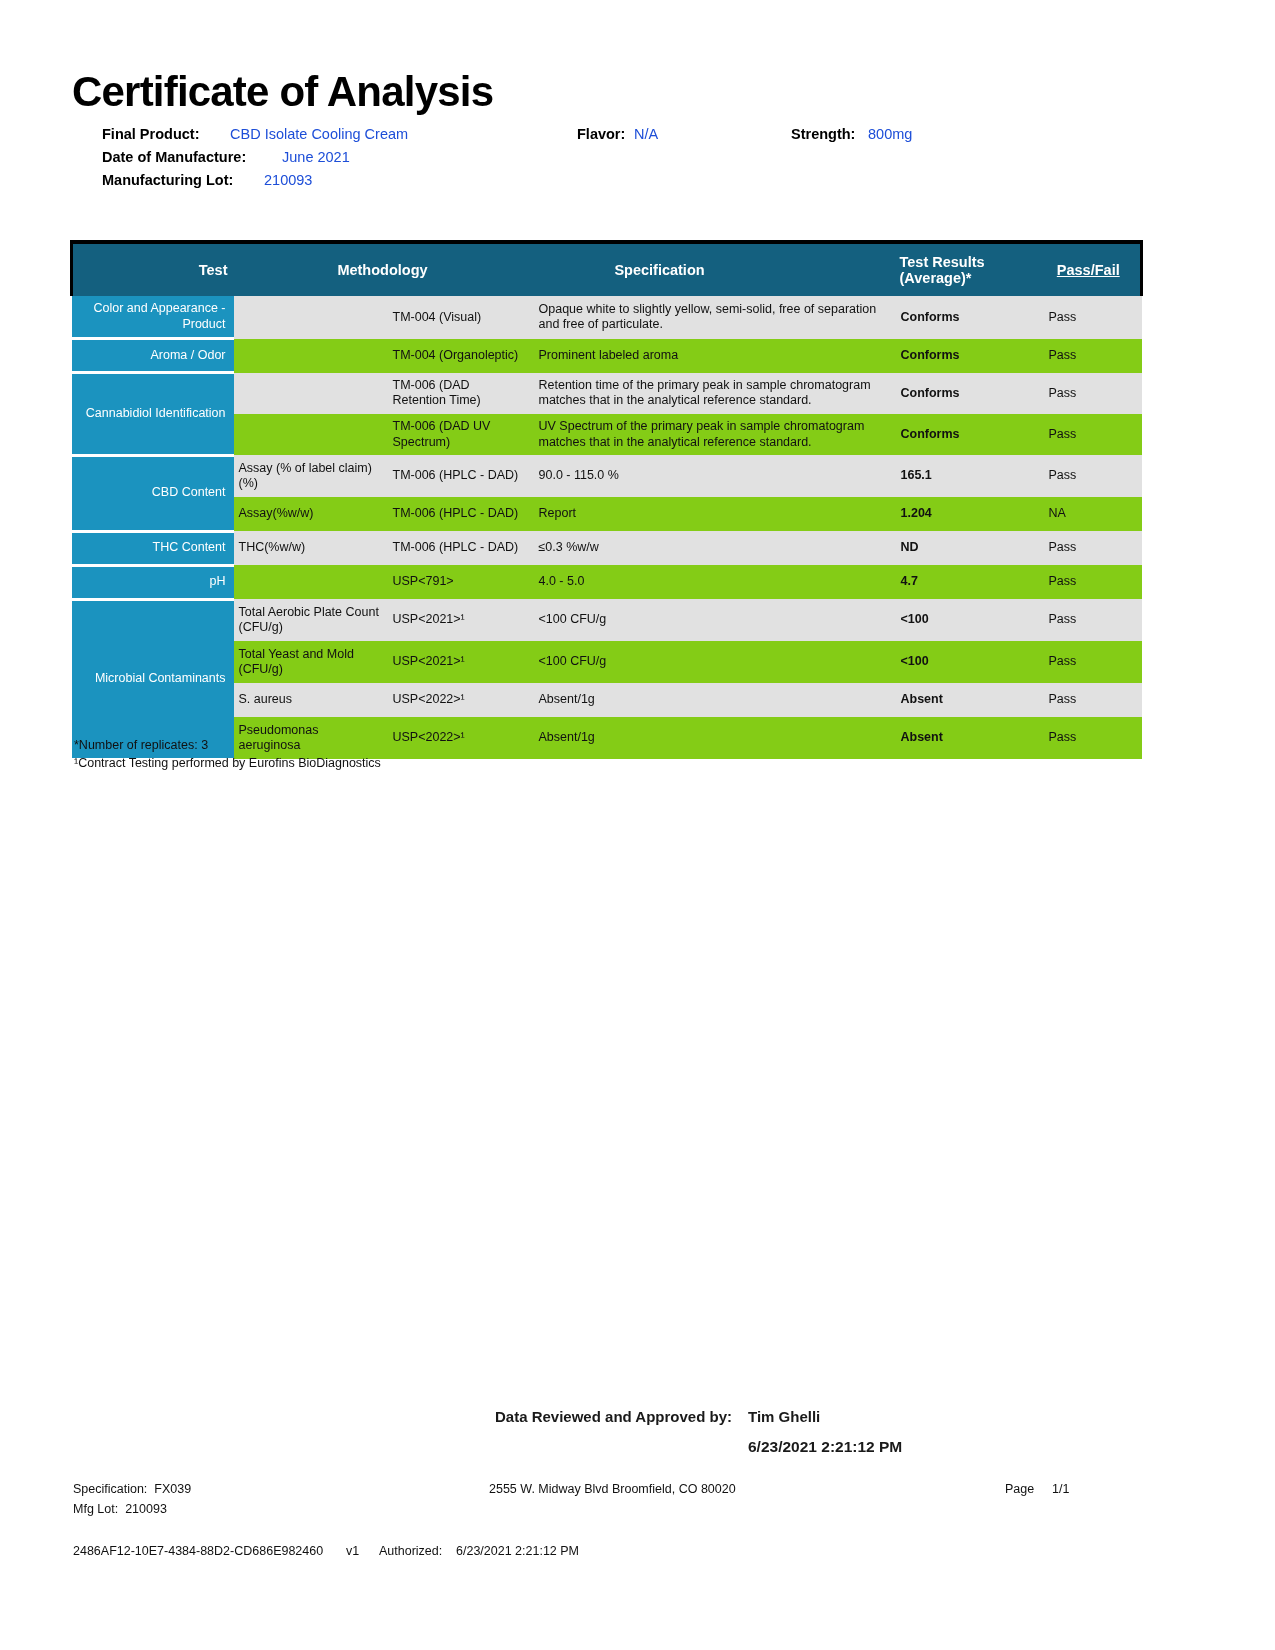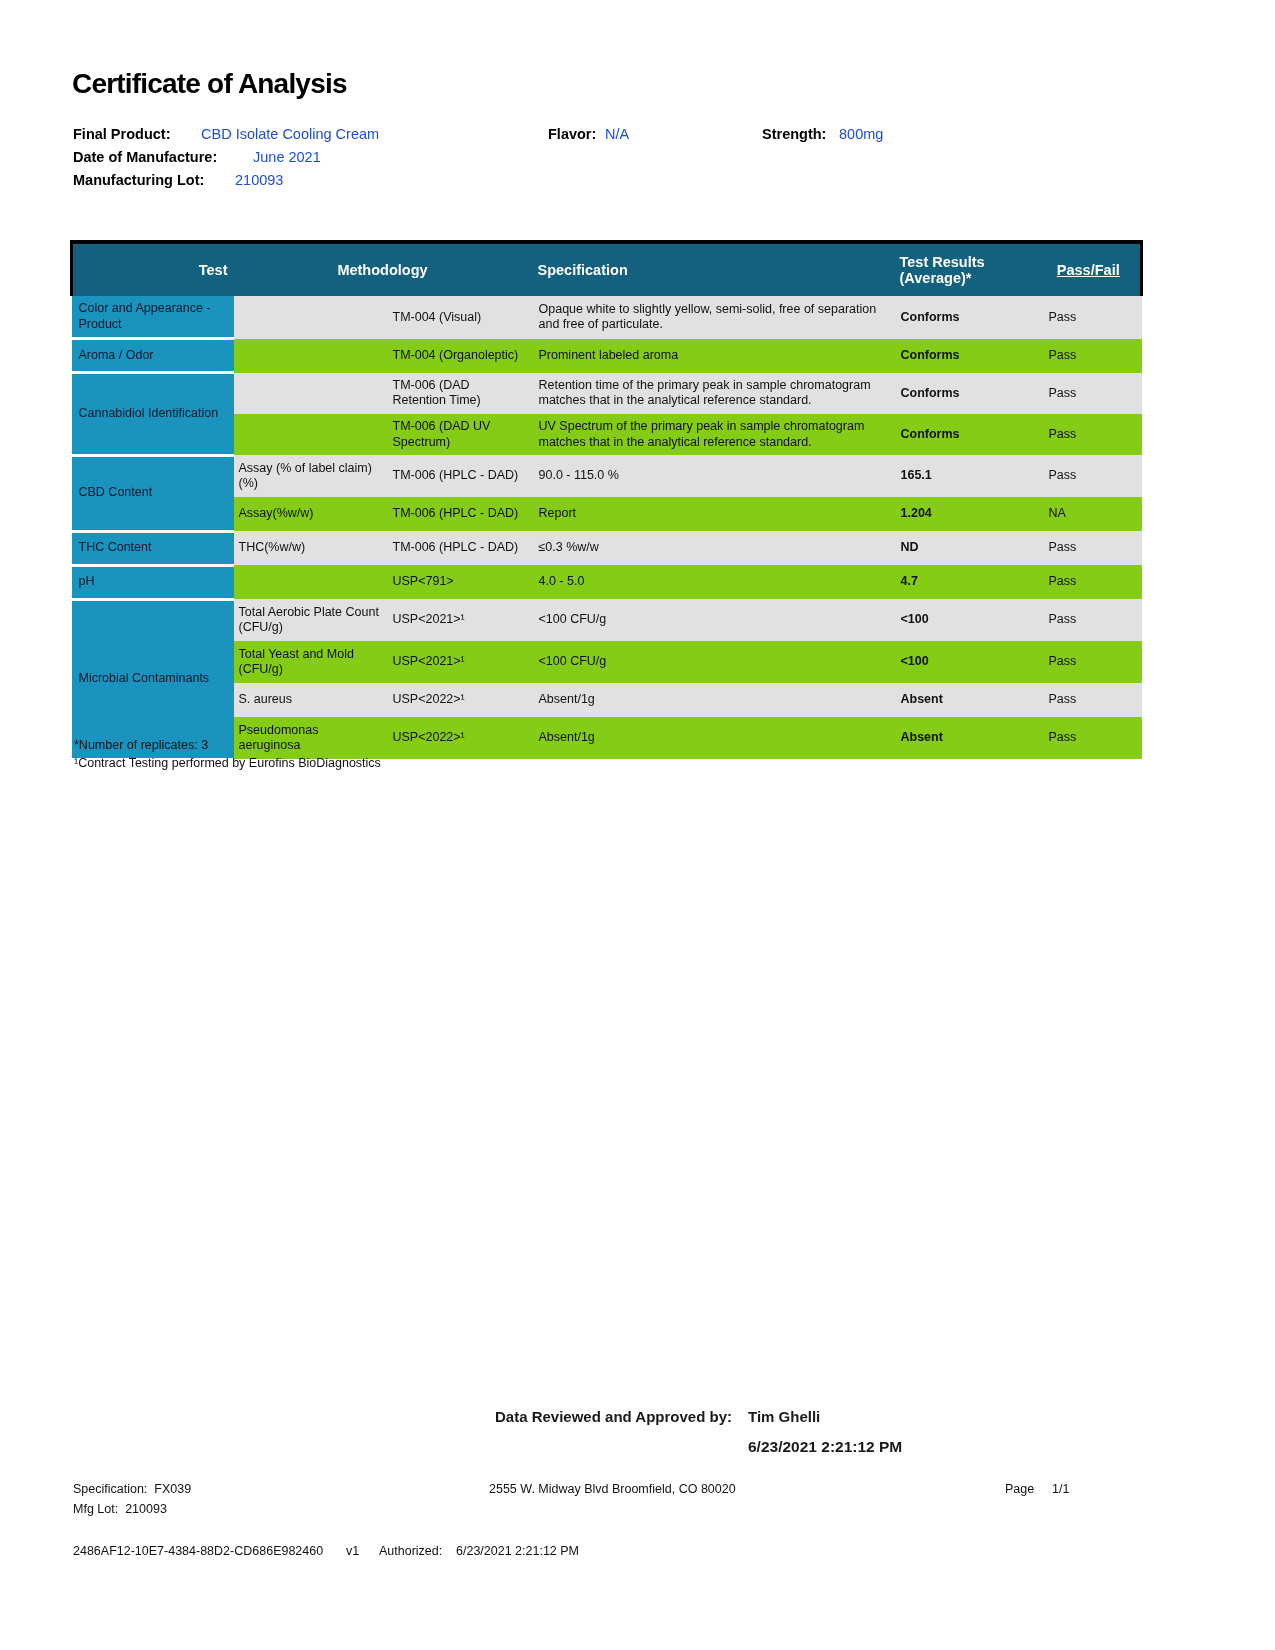--- a/index.html
+++ b/index.html
@@ -9,29 +9,29 @@
     height: 1650px;
     background: #ffffff;
     font-family: "Liberation Sans", sans-serif;
     color: #1a1a1a;
     overflow: hidden;
   }
   .doc-title {
     position: absolute;
     left: 72px;
     top: 68px;
-    font-size: 28px;
+    font-size: 42px;
     font-weight: bold;
     letter-spacing: -0.8px;
     color: #000000;
   }
   
   .info-block { position: absolute; left: 73px; top: 126px; width: 1120px; font-size: 14.5px; }
   .info-line { position: relative; height: 23px; }
-  .info-line span { position: absolute; top: 0; white-space: nowrap; }
+  .info-line span { position: absolute; top: 0; white-space: nowrap; margin-left: 29px; }
   .lbl { font-weight: bold; color: #000; }
   .val { color: #1d4ed8; }
   .p-final-lbl   { left: 0px; }
   .p-final-val   { left: 128px; }
   .p-flavor-lbl  { left: 475px; }
   .p-flavor-val  { left: 532px; }
   .p-strength-lbl{ left: 689px; }
   .p-strength-val{ left: 766px; }
   .p-dom-lbl     { left: 0px; }
   .p-dom-val     { left: 180px; }
@@ -61,41 +61,42 @@
     color: #ffffff;
     font-size: 14.5px;
     font-weight: bold;
     height: 52px;
     vertical-align: middle;
     border-top: 4px solid #000;
     padding: 0 6px;
   }
   .coa-table thead th.h-test { text-align: right; padding-left: 20px; border-left: 3px solid #000; }
   .coa-table thead th.h-meth { text-align: center; }
-  .coa-table thead th.h-spec { text-align: left; padding-right: 110px; }
+  .coa-table thead th.h-spec { text-align: center; padding-right: 110px; }
   .coa-table thead th.h-res  { text-align: left; padding-left: 8px; }
   .coa-table thead th.h-pf   { text-align: center; border-right: 3px solid #000; text-decoration: underline; }
 
   .coa-table tbody td {
     font-size: 12.5px;
     color: #111;
     vertical-align: middle;
     padding: 5px 8px 5px 6px;
     line-height: 1.25;
   }
   .coa-table tbody tr { height: 34px; }
   .coa-table tbody tr.tall { height: 42px; }
   .shade td { background: var(--row-shade, #E1E1E1); }
   .plain td { background: #84cc16; }
   .coa-table tbody td.test-label {
     background: var(--label-teal, #1B93BF);
-    color: #0f172a;
+    color: #ffffff;
     border-bottom: 3px solid #ffffff;
     padding-left: 7px;
     font-size: 12.5px;
+    text-align: right;
   }
   .coa-table td.c-sub            { padding-left: 5px; }
   .coa-table td.c-methodology    { padding-left: 3px; }
   .coa-table td.c-specification  { padding-left: 7px; }
   .coa-table td.c-result         { padding-left: 9px; font-weight: bold; }
   .coa-table td.c-passfail       { padding-left: 12px; }
 
   
   .footnotes { position: absolute; left: 74px; top: 736px; font-size: 12.5px; line-height: 18px; color: #111; }
 

